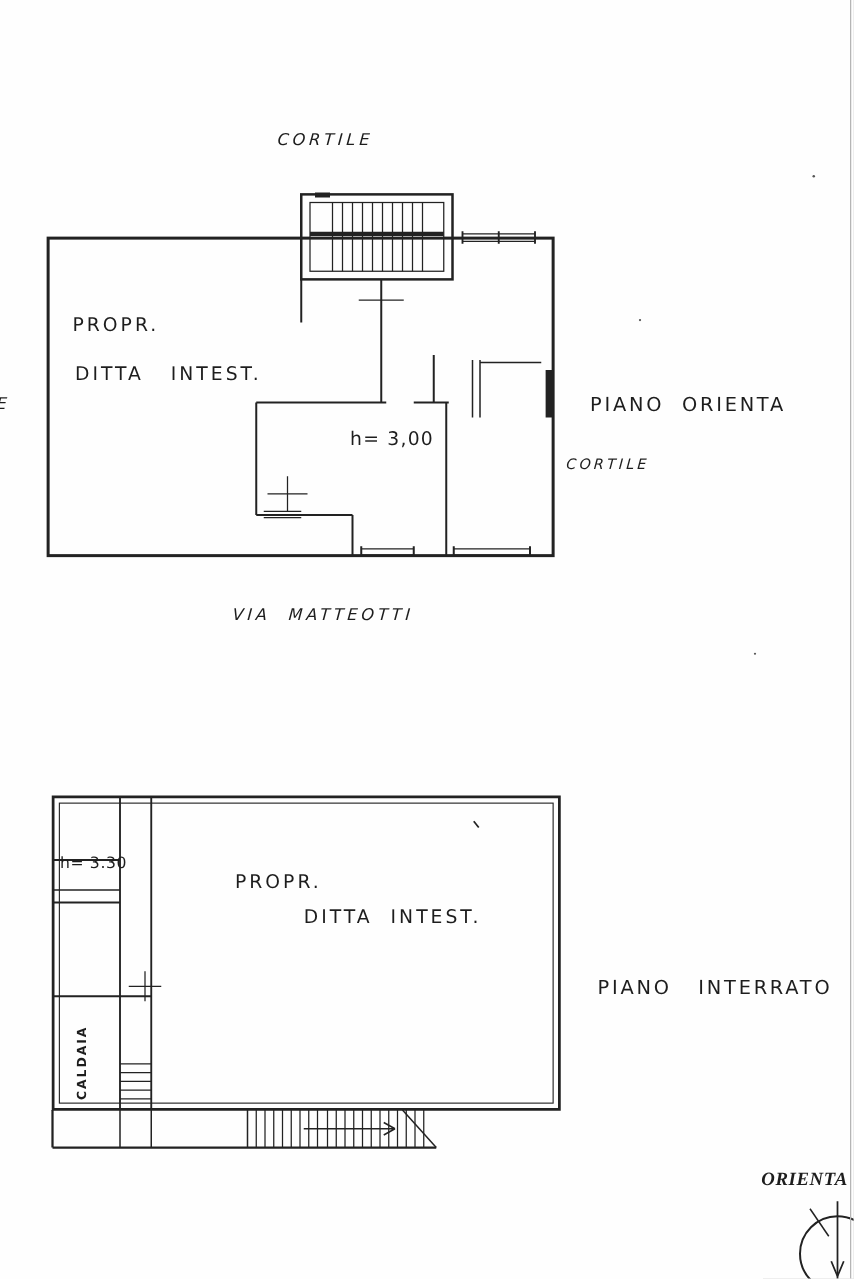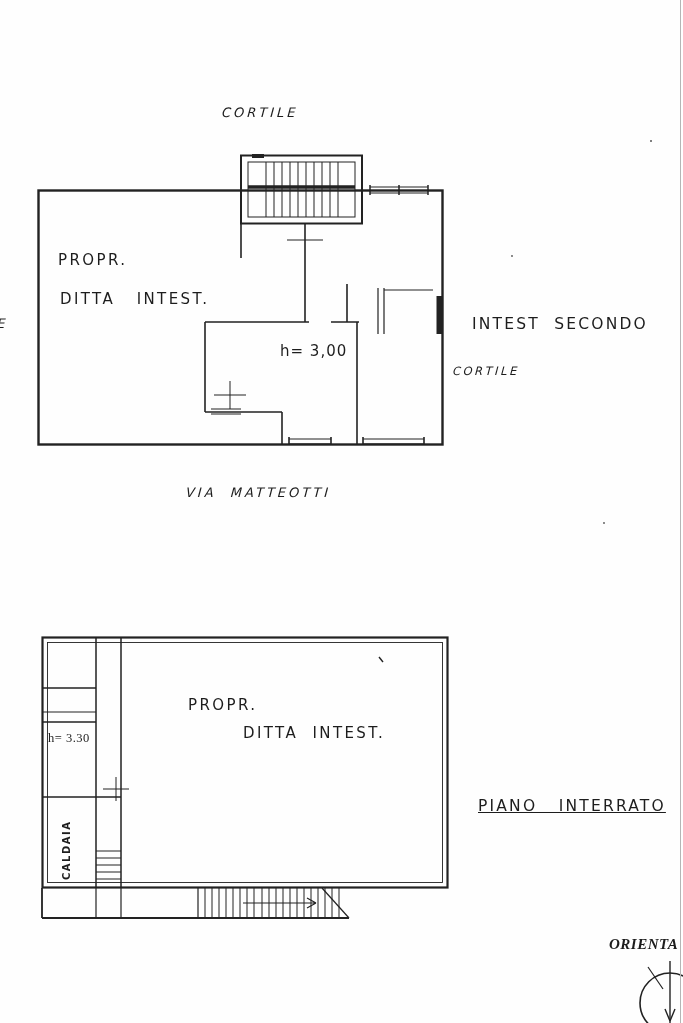--- a/index.html
+++ b/index.html
@@ -115,33 +115,33 @@
   </svg>
 
   <div class="lbl hand" style="left:222px;top:106px;">CORTILE</div>
 
   <div class="lbl tech" style="left:58px;top:253px;">PROPR.</div>
 
   <div class="lbl tech" style="left:60px;top:292px;">DITTA   INTEST.</div>
 
   <div class="lbl dim" style="left:280px;top:344px;">h= 3,00</div>
 
-  <div class="lbl tech-lg" style="left:472px;top:317px;">INTEST  SECONDO</div>
+  <div class="lbl tech-lg" style="left:472px;top:317px;">PIANO  ORIENTA</div>
 
   <div class="lbl hand-sm" style="left:453px;top:366px;">CORTILE</div>
 
   <div class="lbl hand" style="left:186px;top:486px;">VIA  MATTEOTTI</div>
 
   <div class="lbl hand" style="left:-13px;top:317px;">LE</div>
 
-  <div class="lbl dim-sm" style="left:48px;top:732px;font-family:Liberation Serif, serif;">h= 3.30</div>
+  <div class="lbl dim-sm" style="left:48px;top:684px;">h= 3.30</div>
 
   <div class="lbl tech" style="left:188px;top:698px;">PROPR.</div>
 
   <div class="lbl tech" style="left:243px;top:726px;">DITTA  INTEST.</div>
 
-  <div class="lbl tech-lg" style="left:478px;top:799px;text-decoration:underline;">PIANO   INTERRATO</div>
+  <div class="lbl tech-lg" style="left:478px;top:783px;">PIANO   INTERRATO</div>
 
   <div class="lbl caldaia" style="left:62px;top:824px;">CALDAIA</div>
 
   <div class="lbl orienta" style="left:609px;top:925px;">ORIENTA</div>
 
 </div>
 
 </body></html>

